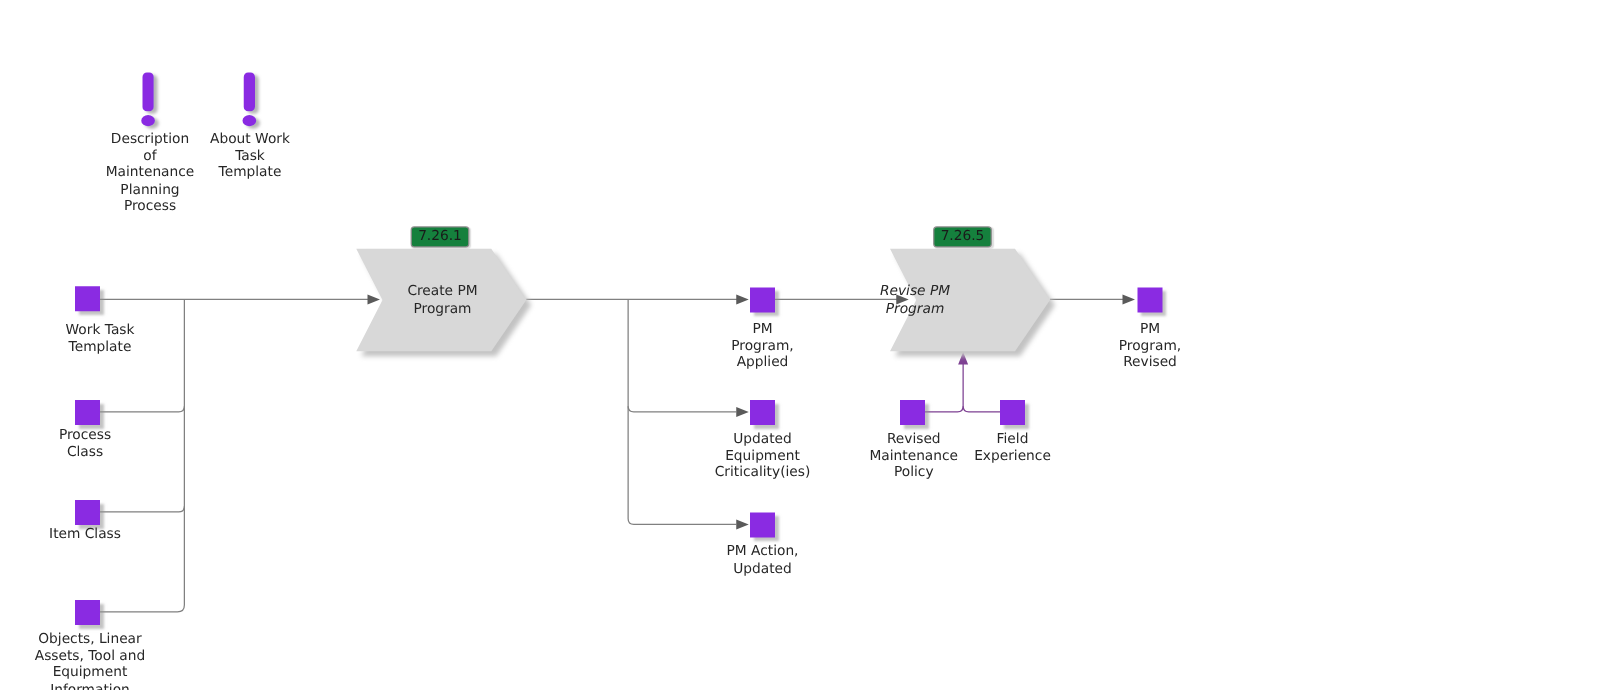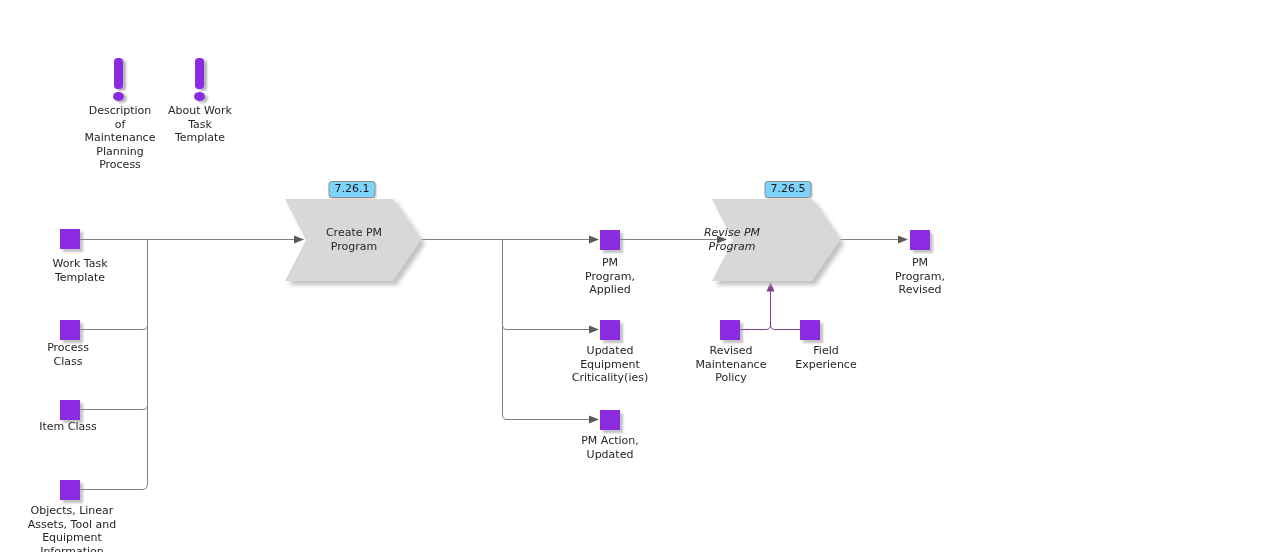--- a/index.html
+++ b/index.html
@@ -15,21 +15,21 @@
   .layer{position:absolute;left:0;top:0;width:1280px;height:552px;}
   .sq{
     position:absolute;width:20px;height:20px;background:#8A2BE2;
     box-shadow:3px 3px 2px rgba(145,145,145,0.55);
   }
   .lbl{
     position:absolute;transform:translateX(-50%);white-space:pre-line;text-align:center;
     font-size:11px;line-height:13.5px;color:#262626;
   }
   .badge{
-    position:absolute;transform:translateX(-50%);background:#7dd3fc;border:1px solid #8c8c8c;
+    position:absolute;transform:translateX(-50%);background:#15803d;border:1px solid #8c8c8c;
     border-radius:3px;padding:0 5px;font-size:11px;line-height:14px;height:15px;
     box-shadow:1px 1px 1px #ddd;color:#1a1a1a;
   }
   .steplbl{
     position:absolute;transform:translateX(-50%);white-space:pre-line;text-align:center;
     font-size:11px;line-height:13.5px;color:#262626;
   }
 </style>
 </head>
 <body>
@@ -81,21 +81,21 @@
       <rect x="114" y="58" width="9" height="31" rx="3.5"></rect>
       <ellipse cx="118.5" cy="96.5" rx="5.5" ry="4.5"></ellipse>
     </g>
     <g fill="#8A2BE2" filter="url(#shadow-sm)">
       <rect x="195" y="58" width="9" height="31" rx="3.5"></rect>
       <ellipse cx="199.5" cy="96.5" rx="5.5" ry="4.5"></ellipse>
     </g>
   </svg>
 
   <div class="badge" style="left:352px;top:181px;">7.26.1</div>
-  <div class="badge" style="left:788px;top:181px;">7.26.5</div>
+  <div class="badge" style="left:770px;top:181px;">7.26.5</div>
   <div class="steplbl" style="left:354px;top:226px;">Create PM
 Program</div>
   <div class="steplbl" style="left:732px;top:226px;font-style:italic;">Revise PM
 Program</div>
 
   <div class="lbl" style="left:120px;top:104px;text-align:center;">Description
 of
 Maintenance
 Planning
 Process</div>
@@ -127,19 +127,19 @@
 Program,
 Applied</div>
   <div class="lbl" style="left:610px;top:344px;">Updated
 Equipment
 Criticality(ies)</div>
   <div class="lbl" style="left:610px;top:434px;">PM Action,
 Updated</div>
   <div class="lbl" style="left:731px;top:344px;">Revised
 Maintenance
 Policy</div>
-  <div class="lbl" style="left:810px;top:344px;margin-left:16px;">Field
+  <div class="lbl" style="left:810px;top:344px;">Field
 Experience</div>
   <div class="lbl" style="left:920px;top:256px;">PM
 Program,
 Revised</div>
 
 </div>
 
 </body></html>

